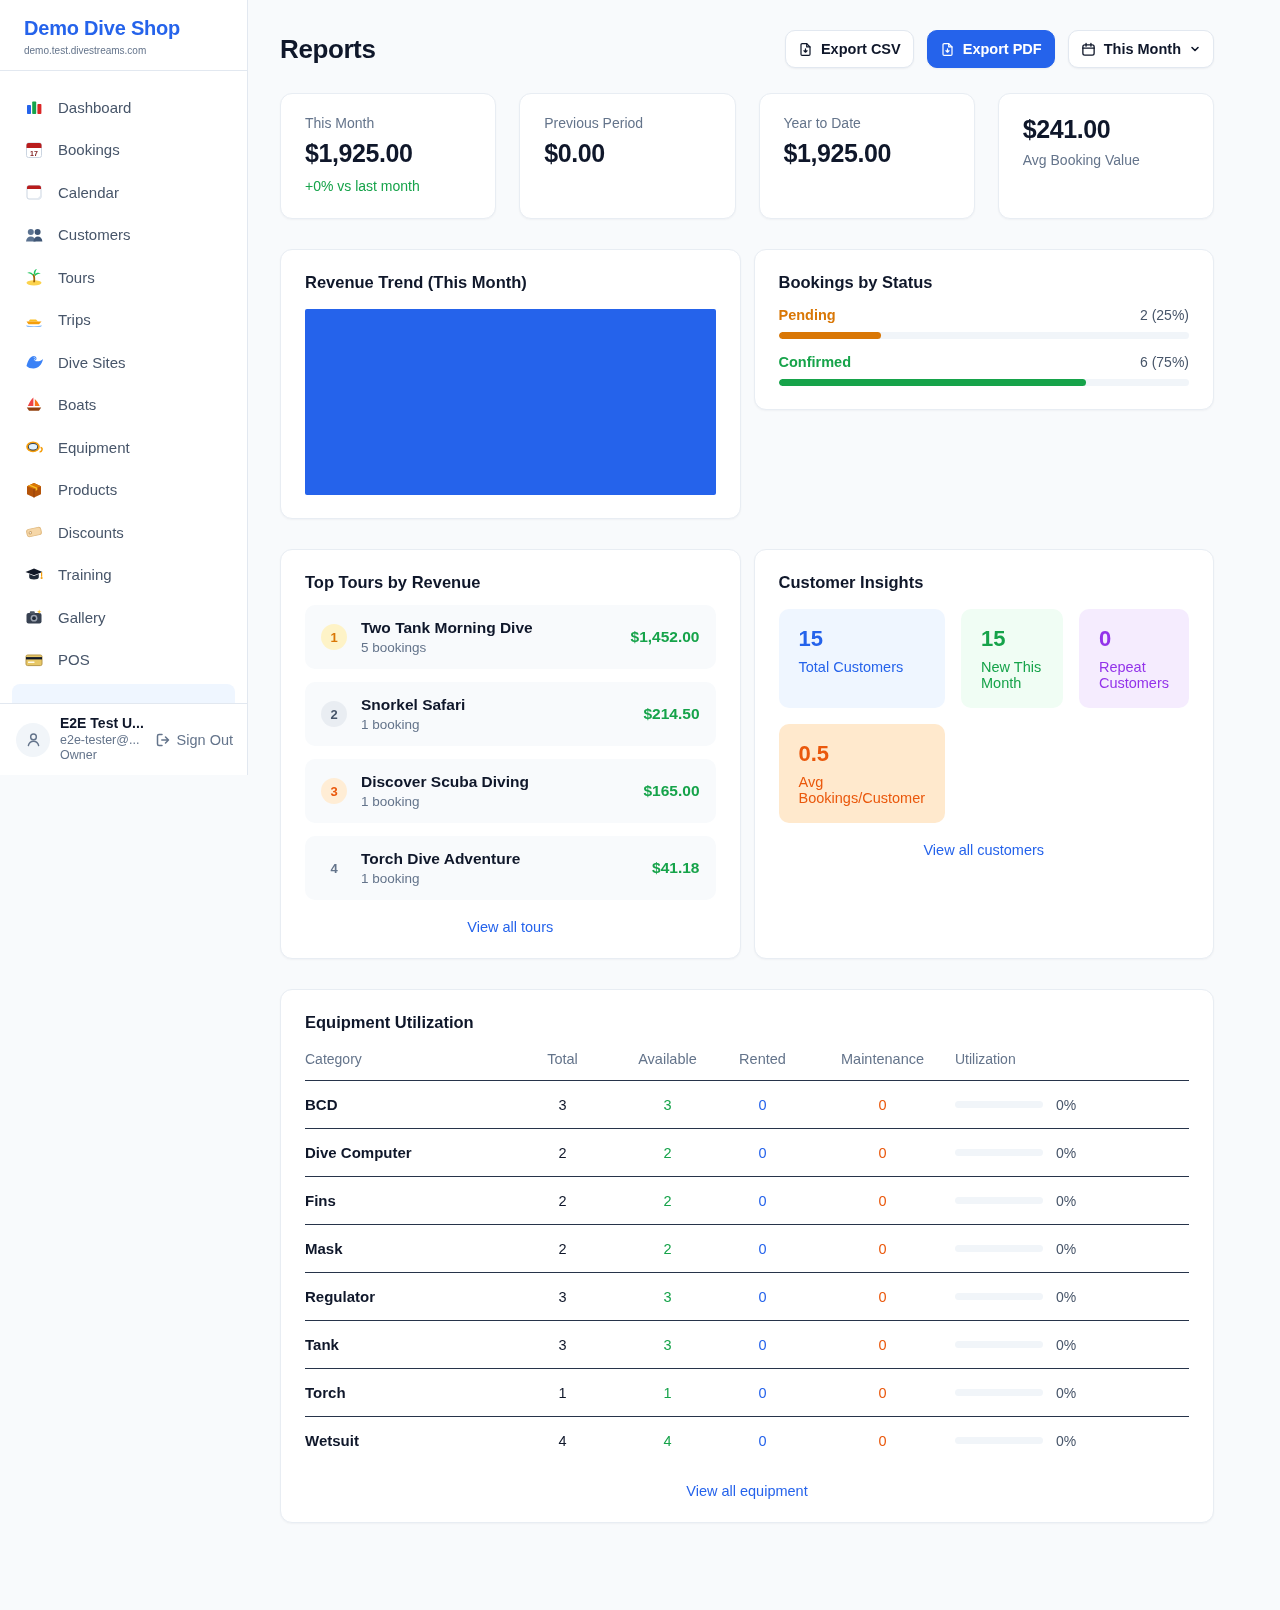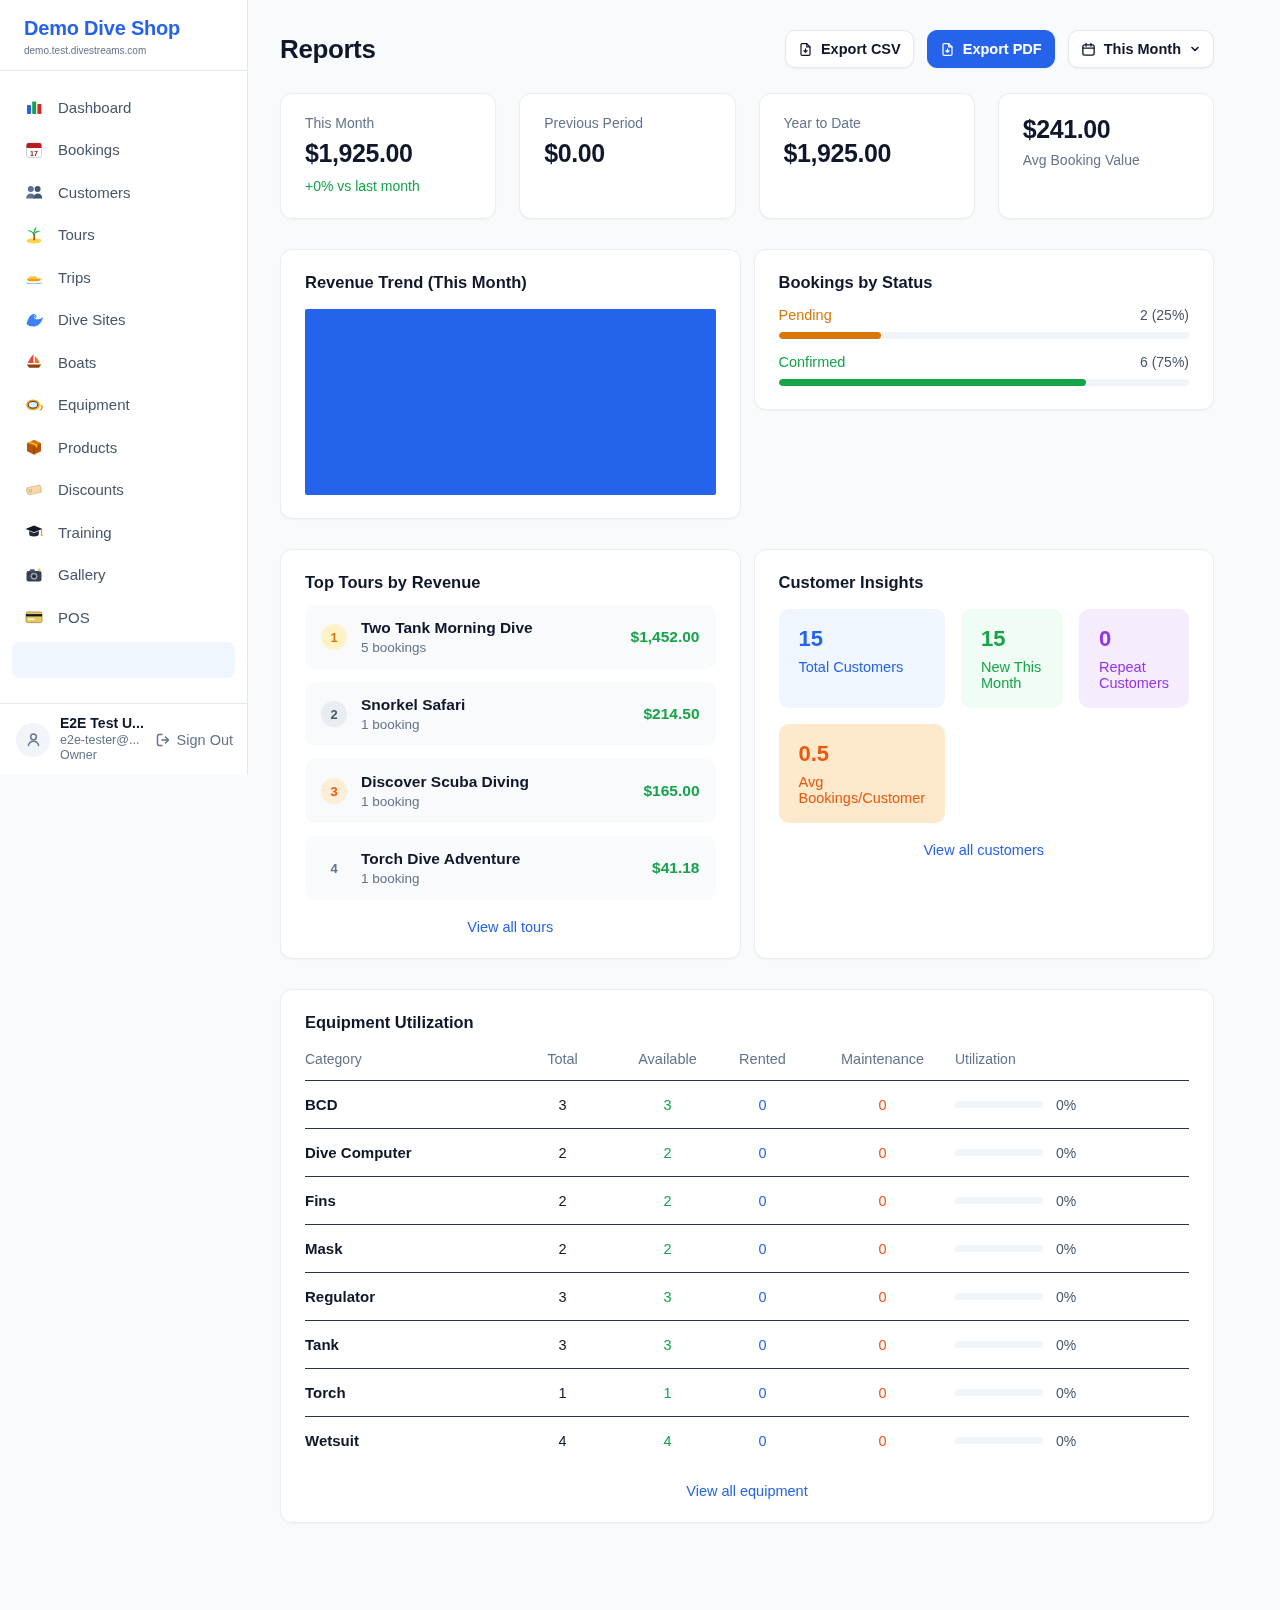--- a/index.html
+++ b/index.html
@@ -63,21 +63,21 @@
 
   .grid2 { display:grid; grid-template-columns:1fr 1fr; gap:13px; margin-top:30px; }
   .grid2.row1 { align-items:start; }
   .card-pad { padding:23px 24px; }
   .card-title { font-size:16.5px; font-weight:bold; }
 
   .chart-bar { height:186px; background:#2563eb; margin-top:17px; border-radius:2px; }
 
   .status-row { margin-top:15px; }
   .status-head { display:flex; justify-content:space-between; align-items:baseline; }
-  .status-label { font-size:14.5px; font-weight:400; }
+  .status-label { font-size:14.5px; font-weight:700; }
   .status-label.pending { color:#d97706; }
   .status-label.confirmed { color:#16a34a; }
   .status-count { font-size:14px; color:#475569; }
   .track { height:7px; background:#f1f5f9; border-radius:4px; margin-top:9px; overflow:hidden; }
   .fill { height:100%; border-radius:4px; }
   .fill.pending { background:#d97706; }
   .fill.confirmed { background:#16a34a; }
 
   
   .tour-row { display:flex; align-items:center; gap:14px; background:#f8fafc; border-radius:10px; padding:12px 16px; margin-top:13px; min-height:64px; }
@@ -141,20 +141,30 @@
       <span class="nav-icon">
         <svg viewBox="0 0 20 20" width="20" height="20">
             <rect x="2.5" y="3" width="15" height="14.5" rx="2" fill="#fff" stroke="#cbd5e1"></rect>
             <path d="M2.5 5a2 2 0 0 1 2-2h11a2 2 0 0 1 2 2v3h-15z" fill="#b91c1c"></path>
             <text x="10" y="15.6" font-size="7" font-weight="bold" text-anchor="middle" fill="#7f1d1d" font-family="Liberation Sans, sans-serif">17</text>
           </svg>
       </span>
       <span class="nav-label">Bookings</span>
     </div>
 
+    <div class="nav-item">
+      <span class="nav-icon">
+        <svg viewBox="0 0 20 20" width="20" height="20">
+            <rect x="3" y="3.5" width="14" height="13.5" rx="2" fill="#fff" stroke="#cbd5e1"></rect>
+            <path d="M3 5.5a2 2 0 0 1 2-2h10a2 2 0 0 1 2 2V7H3z" fill="#b91c1c"></path>
+            <path d="M17 13l-4 4h4z" fill="#e2e8f0"></path>
+          </svg>
+      </span>
+      <span class="nav-label">Calendar</span>
+    </div>
 
     <div class="nav-item">
       <span class="nav-icon">
         <svg viewBox="0 0 20 20" width="20" height="20">
             <circle cx="6.8" cy="7" r="3" fill="#5b7290"></circle>
             <path d="M2 16.5c.4-3.2 2.3-5 4.8-5s4.4 1.8 4.8 5z" fill="#5b7290"></path>
             <circle cx="13.6" cy="7" r="3" fill="#3f5675"></circle>
             <path d="M9.4 16.5c.4-3.2 2.2-5 4.4-5 2.4 0 4.2 1.8 4.6 5z" fill="#3f5675"></path>
           </svg>
       </span>

